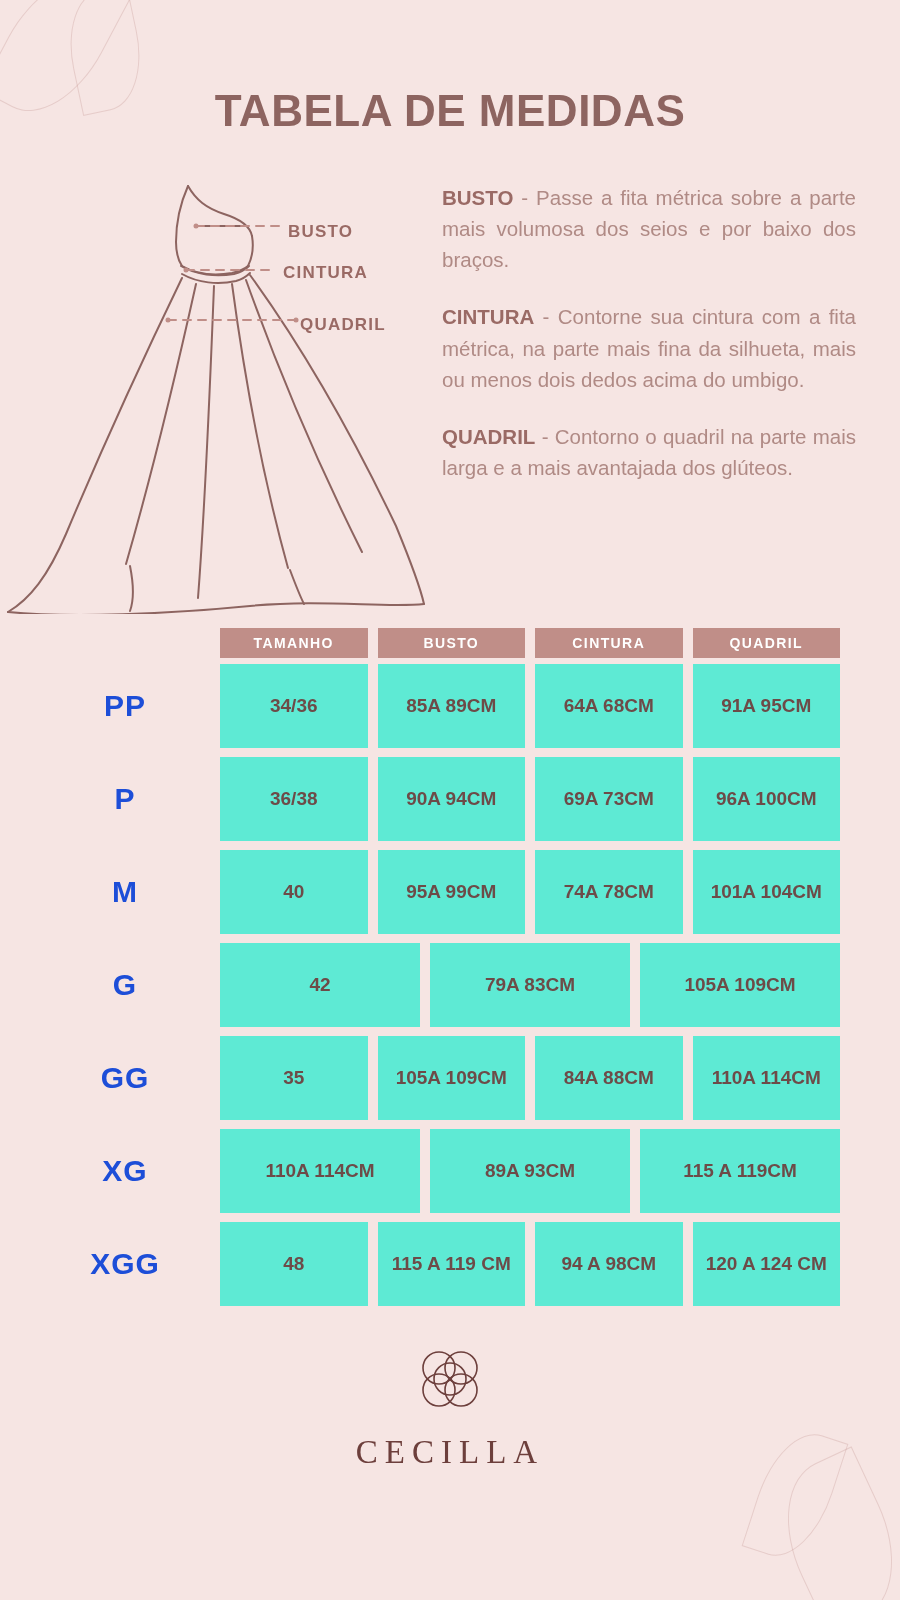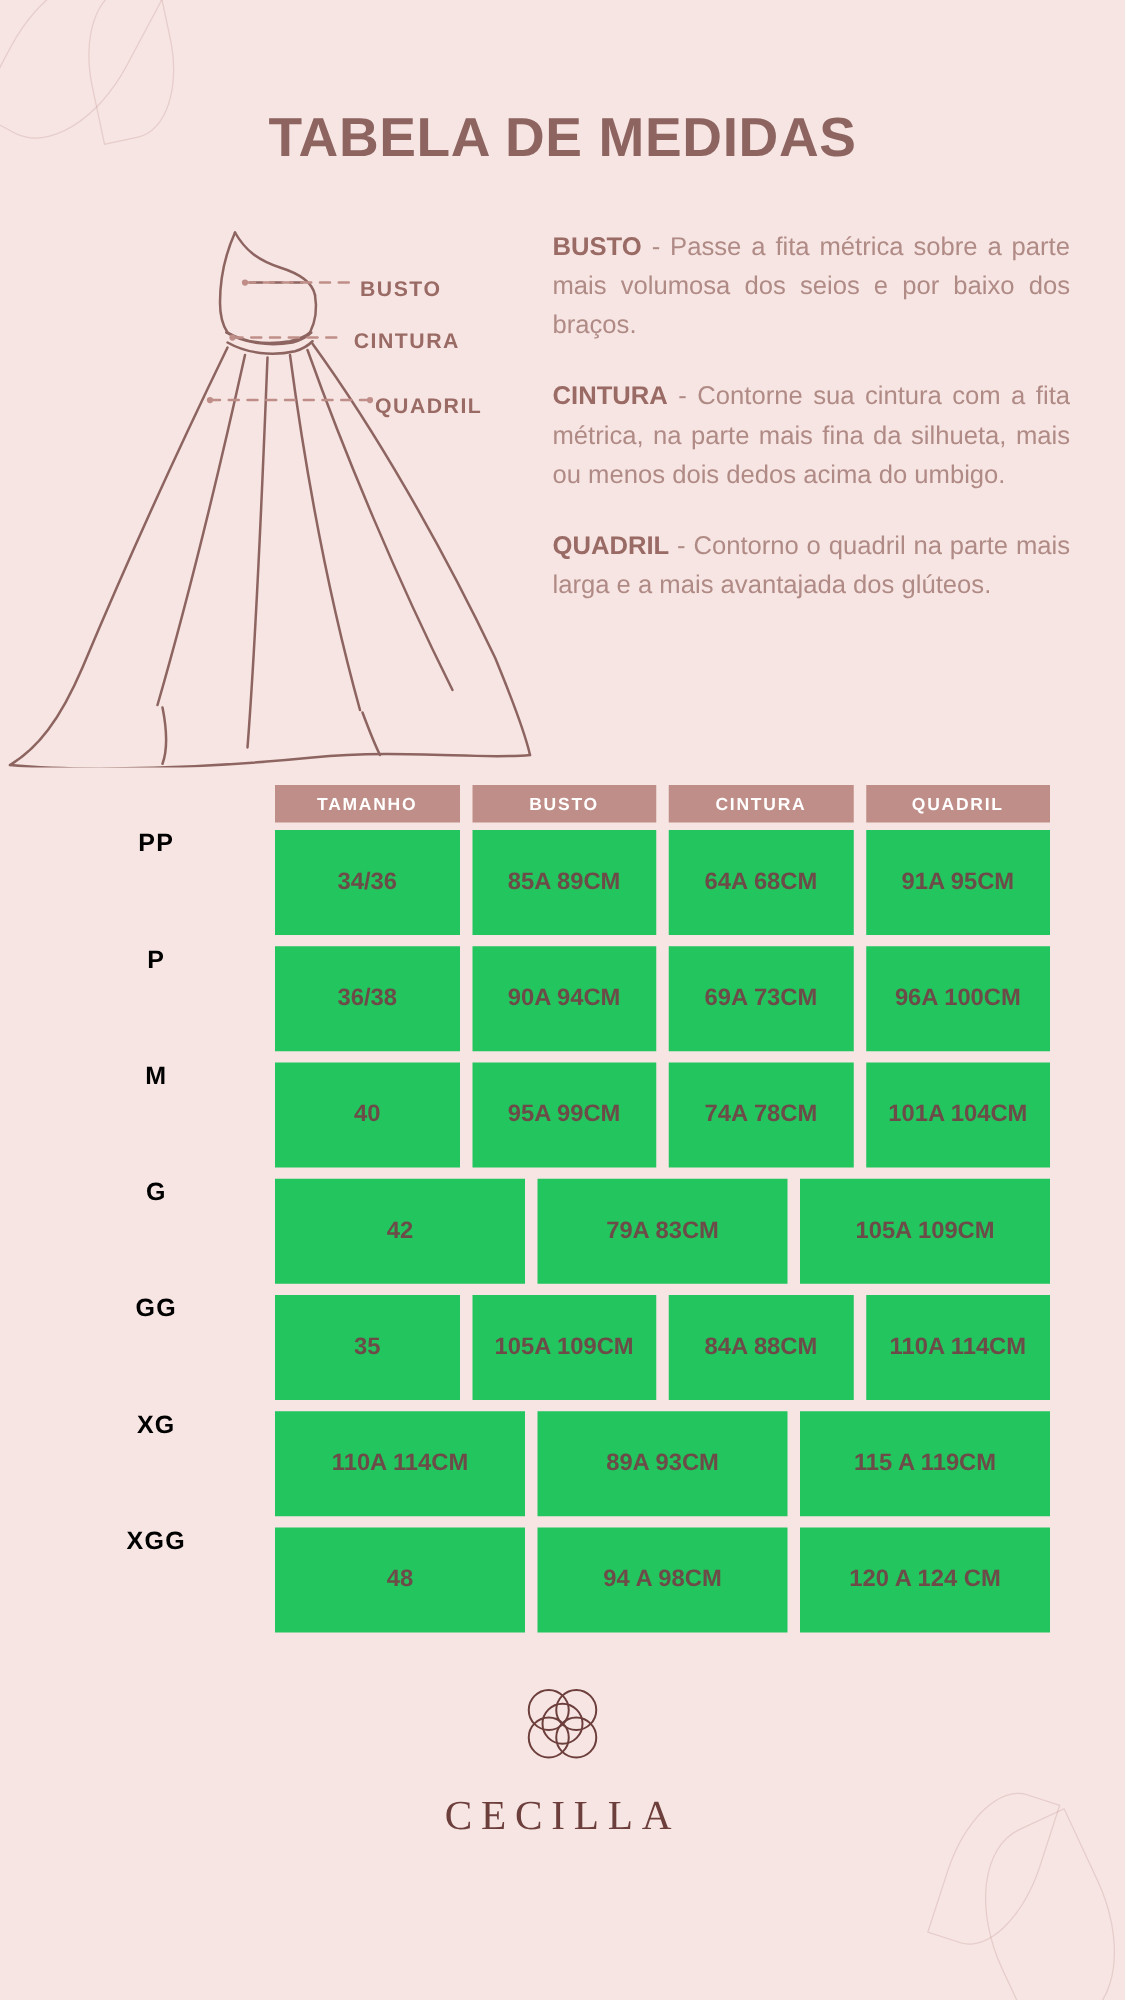--- a/index.html
+++ b/index.html
@@ -78,38 +78,38 @@
     font-weight: bold;
   }
 
   
   .table {
     margin-top: 24px;
     padding: 0 60px 0 30px;
   }
   .t-row {
     display: flex;
-    align-items: flex-start;
+    align-items: center;
     margin-bottom: 9px;
   }
   .t-size {
     flex: 0 0 190px;
     display: flex;
     align-items: center;
     justify-content: center;
-    color: #000000;
-    font-size: 20px;
+    color: #1d4ed8;
+    font-size: 30px;
     font-weight: bold;
     letter-spacing: 1px;
   }
   .t-head .t-size { flex: 0 0 190px; }
   .t-cell {
     flex: 1;
     margin-right: 10px;
-    background: #22c55e;
+    background: #5eead4;
     color: #6d4b48;
     font-size: 19px;
     font-weight: bold;
     display: flex;
     align-items: center;
     justify-content: center;
     height: 84px;
     text-align: center;
   }
   .t-cell:last-child { margin-right: 0; }
@@ -258,20 +258,21 @@
     <div class="t-row">
       <div class="t-size">XG</div>
       <div class="t-cell">110A 114CM</div>
       <div class="t-cell">89A 93CM</div>
       <div class="t-cell">115 A 119CM</div>
     </div>
 
     <div class="t-row">
       <div class="t-size">XGG</div>
       <div class="t-cell">48</div>
+      <div class="t-cell">115 A 119 CM</div>
       <div class="t-cell">94 A 98CM</div>
       <div class="t-cell">120 A 124 CM</div>
     </div>
 
   </div>
 
   <div class="footer">
     <svg width="110" height="80" viewBox="0 0 110 80">
       <g fill="none" stroke="#6d3f3c" stroke-width="1.6">
         <circle cx="44" cy="28" r="16"></circle>

